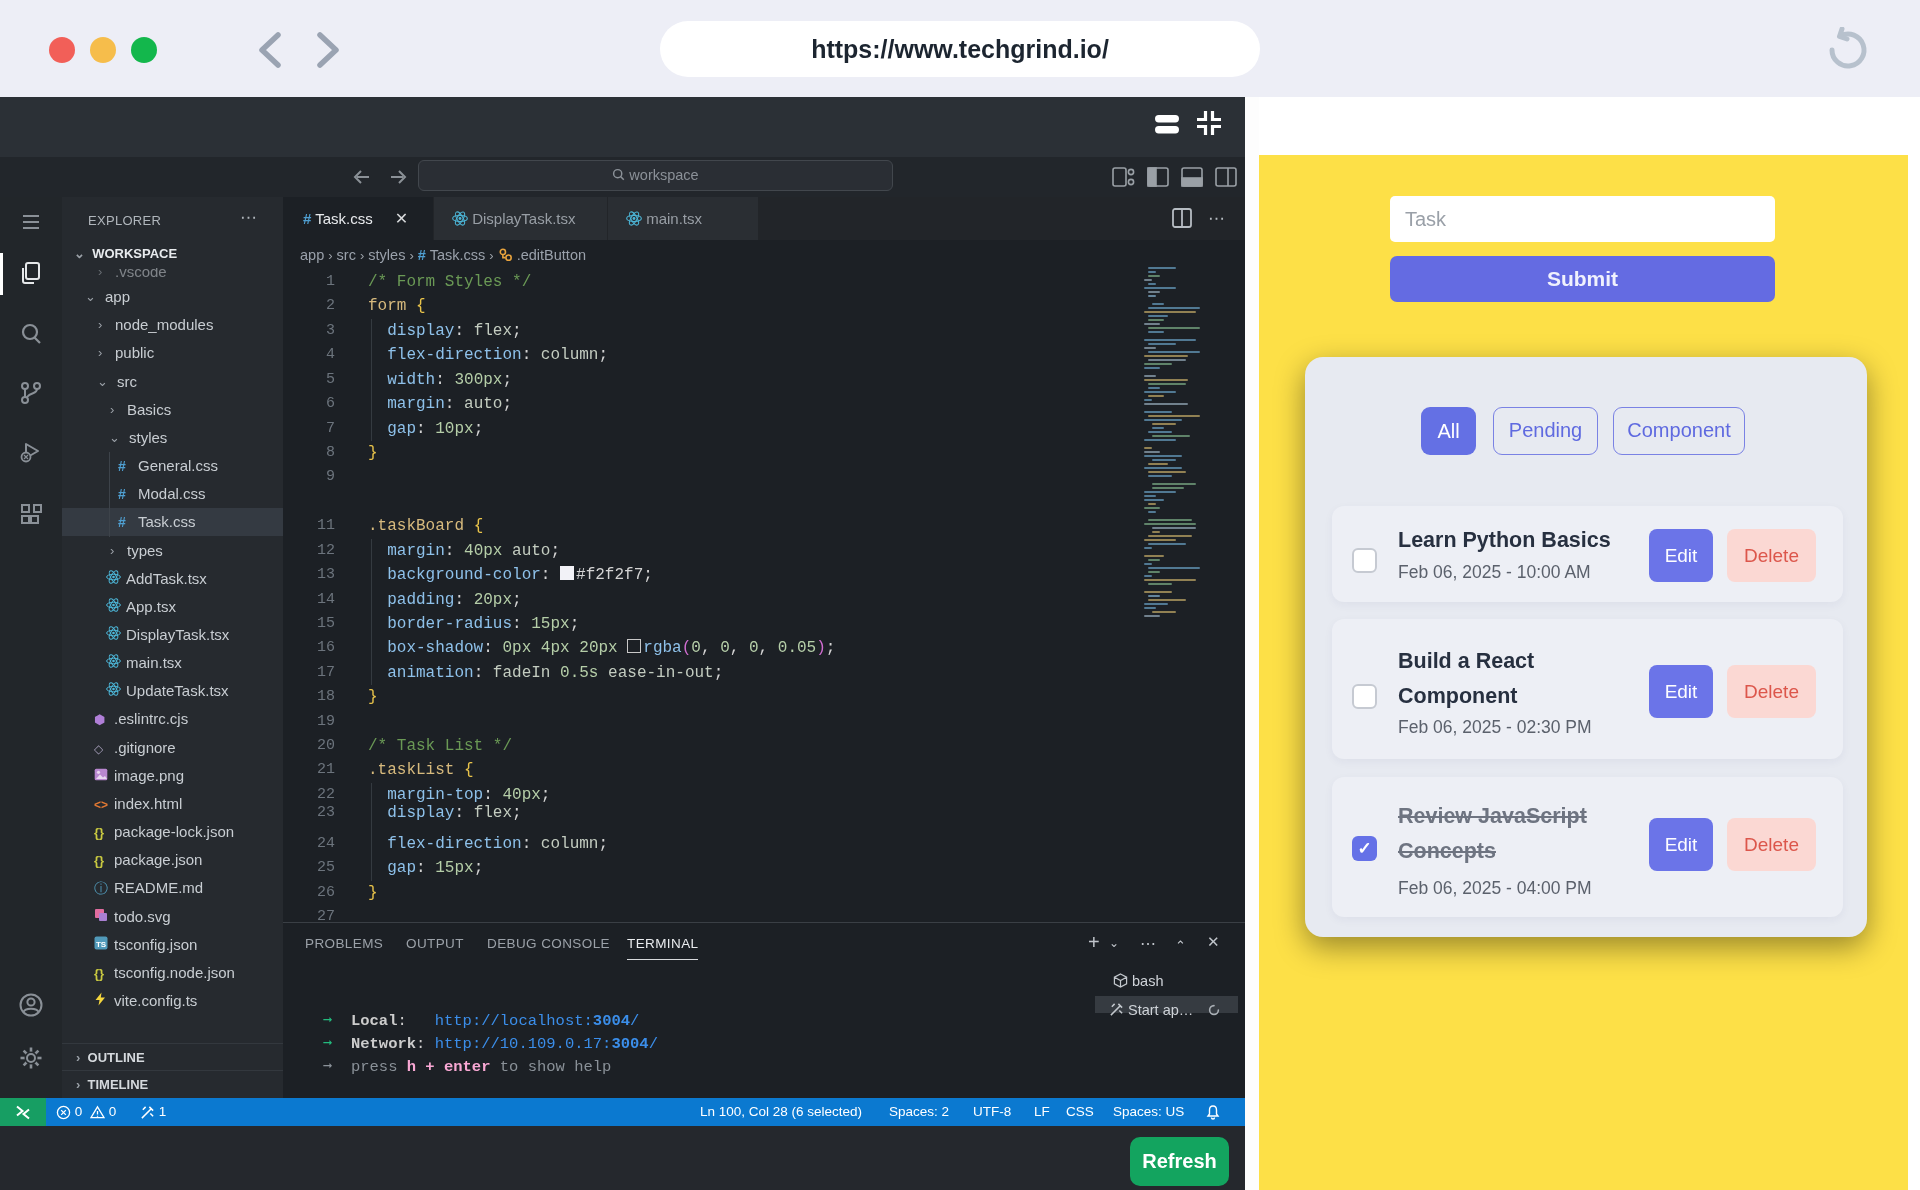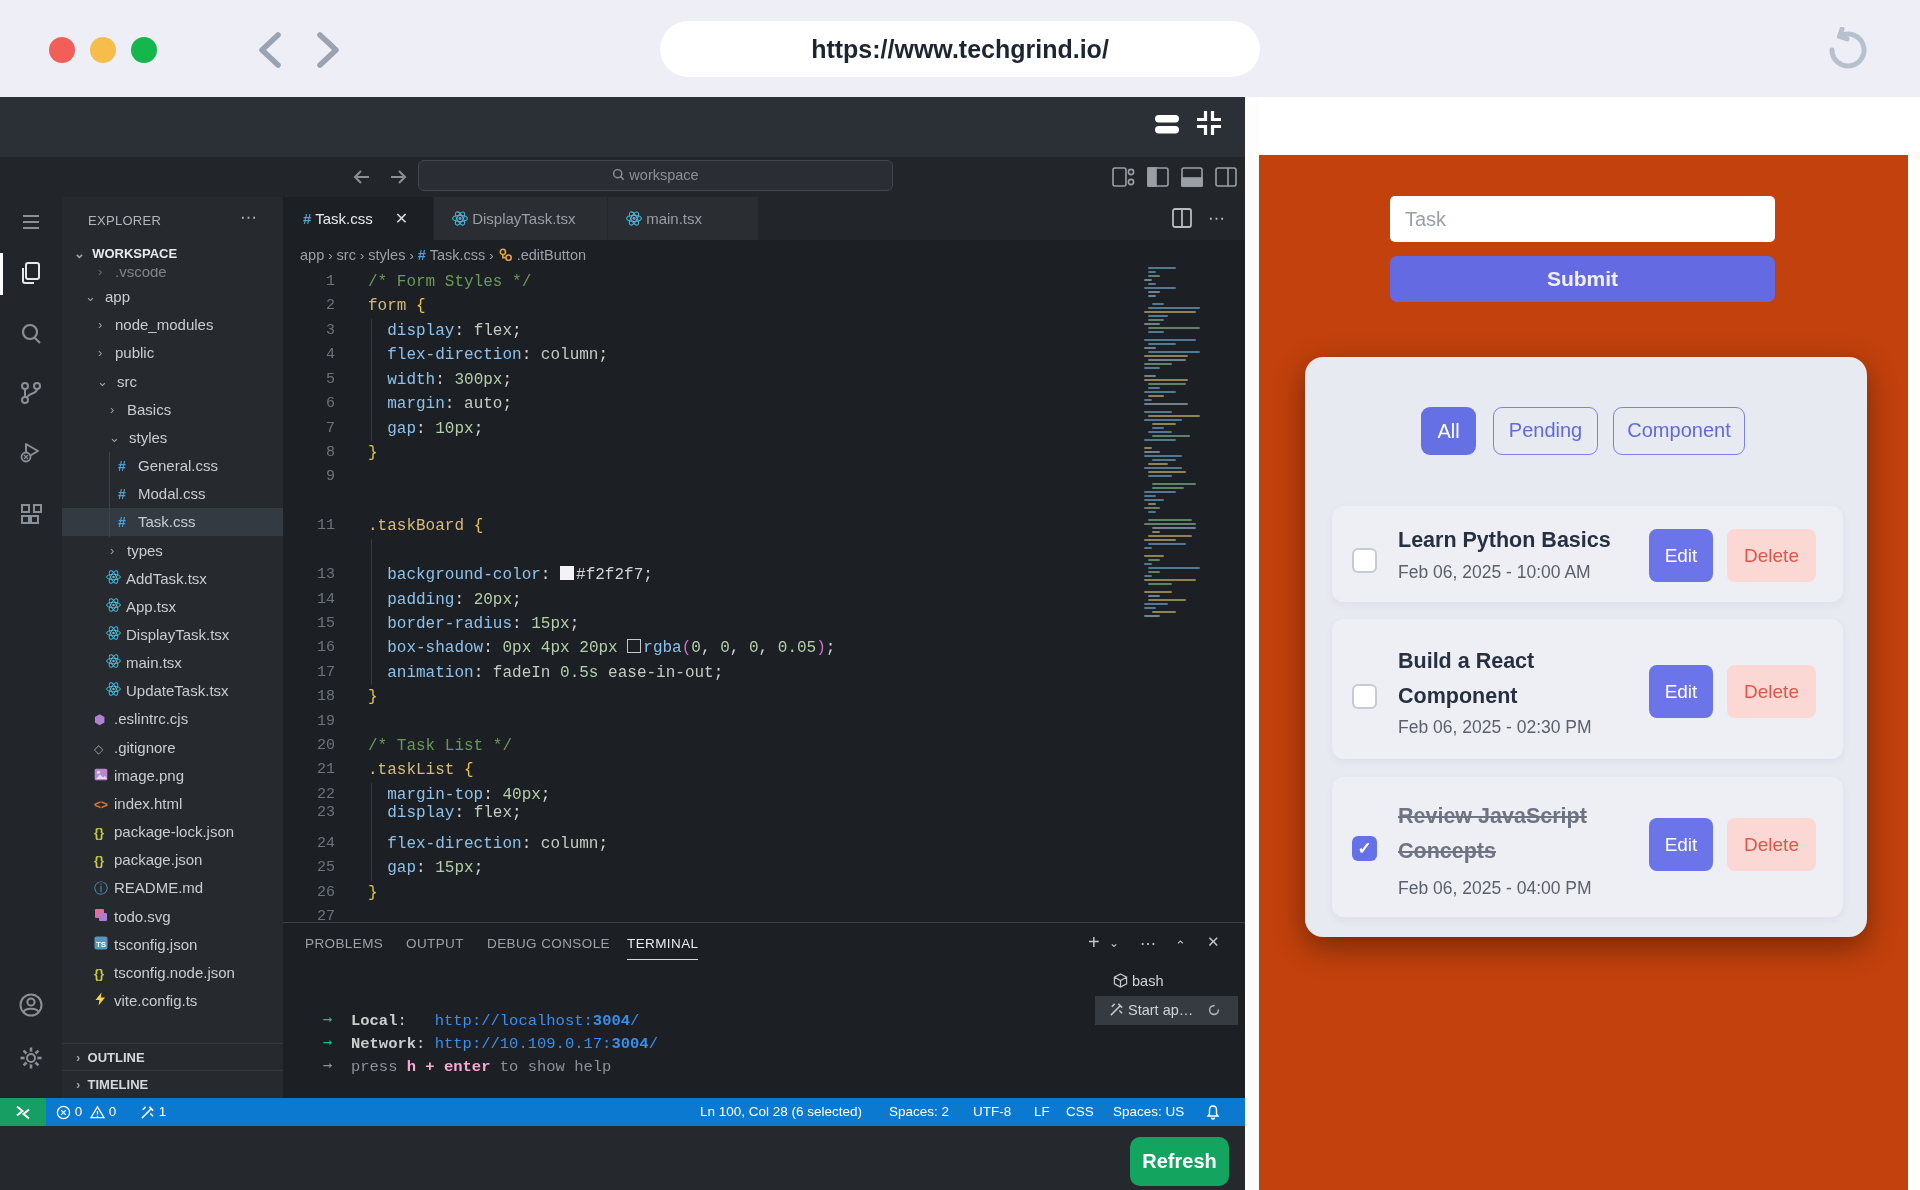--- a/index.html
+++ b/index.html
@@ -47,21 +47,21 @@
 #sbar{position:absolute;left:0;top:1001px;width:1245px;height:28px;background:#0b79d0;color:#fff;font-size:13.5px;line-height:28px}
 #bstrip{position:absolute;left:0;top:1029px;width:1245px;height:64px;background:#25282d}
 #refreshbtn{position:absolute;left:1130px;top:11px;width:99px;height:49px;background:#13a45f;border-radius:10px;
  color:#fff;font-weight:bold;font-size:20px;text-align:center;line-height:49px}
 
 #divider{position:absolute;left:1245px;top:97px;width:14px;height:1093px;background:#fdfdfd}
 #preview{position:absolute;left:1259px;top:97px;width:661px;height:1093px;background:#fff}
 #purlbar{position:absolute;left:0;top:0;width:661px;height:58px;background:#e9eaec;border-bottom:1px solid #c9cacc}
 #purlinput{position:absolute;left:41px;top:8px;width:588px;height:41px;background:#fff;border:1.5px solid #9c9c9c;border-radius:4px;
  font-size:16.9px;color:#3a3f45;line-height:38px;padding-left:10px;letter-spacing:.1px;white-space:nowrap;overflow:hidden}
-#pcontent{position:absolute;left:0;top:58px;width:649px;height:1035px;background:#c2410c}
+#pcontent{position:absolute;left:0;top:58px;width:649px;height:1035px;background:#fde047}
 #taskinput{position:absolute;left:131px;top:41px;width:385px;height:46px;background:#fff;border-radius:5px;
  font-size:20px;color:#9aa0a8;line-height:46px;padding-left:15px}
 #submitbtn{position:absolute;left:131px;top:101px;width:385px;height:46px;background:#646be2;border-radius:7px;
  font-size:21px;color:#f0f1fd;text-align:center;line-height:46px;font-weight:bold}
 #card{position:absolute;left:46px;top:202px;width:562px;height:580px;background:#e7eaf1;border-radius:18px;box-shadow:0 10px 30px rgba(0,0,0,.4)}
 .fbtn{position:absolute;top:50px;height:48px;border-radius:9px;font-size:20px;text-align:center}
 .trow{position:absolute;left:27px;width:511px;background:#edeff5;border-radius:12px;box-shadow:0 3px 10px rgba(30,40,90,.05)}
 .cb{position:absolute;left:20px;width:25px;height:25px;background:#fff;border:2px solid #c6cad2;border-radius:6px}
 .cbc{position:absolute;left:20px;width:25px;height:25px;background:#6571e7;border-radius:6px;color:#fff;font-size:17px;text-align:center;line-height:25px;font-weight:bold}
 .ttitle{position:absolute;left:66px;font-size:21.5px;font-weight:bold;color:#273040;line-height:35px}
@@ -364,20 +364,21 @@
 <div class="cl" style="top:0.0px"><span class="ln">1</span><span class="cc"><span class="cm">/* Form Styles */</span></span></div>
 <div class="cl" style="top:24.4px"><span class="ln">2</span><span class="cc"><span class="se">form</span> <span class="br">{</span></span></div>
 <div class="cl" style="top:48.8px"><span class="ln">3</span><span class="cc">  <span class="pr">display</span><span class="pu">:</span> <span class="kw">flex</span><span class="pu">;</span></span></div>
 <div class="cl" style="top:73.3px"><span class="ln">4</span><span class="cc">  <span class="pr">flex-direction</span><span class="pu">:</span> <span class="kw">column</span><span class="pu">;</span></span></div>
 <div class="cl" style="top:97.7px"><span class="ln">5</span><span class="cc">  <span class="pr">width</span><span class="pu">:</span> <span class="nu">300px</span><span class="pu">;</span></span></div>
 <div class="cl" style="top:122.1px"><span class="ln">6</span><span class="cc">  <span class="pr">margin</span><span class="pu">:</span> <span class="kw">auto</span><span class="pu">;</span></span></div>
 <div class="cl" style="top:146.5px"><span class="ln">7</span><span class="cc">  <span class="pr">gap</span><span class="pu">:</span> <span class="nu">10px</span><span class="pu">;</span></span></div>
 <div class="cl" style="top:170.9px"><span class="ln">8</span><span class="cc"><span class="br">}</span></span></div>
 <div class="cl" style="top:195.4px"><span class="ln">9</span><span class="cc"></span></div>
 <div class="cl" style="top:244.2px"><span class="ln">11</span><span class="cc"><span class="se">.taskBoard</span> <span class="br">{</span></span></div>
+<div class="cl" style="top:268.6px"><span class="ln">12</span><span class="cc">  <span class="pr">margin</span><span class="pu">:</span> <span class="nu">40px</span> <span class="kw">auto</span><span class="pu">;</span></span></div>
 <div class="cl" style="top:293.0px"><span class="ln">13</span><span class="cc">  <span class="pr">background-color</span><span class="pu">:</span> <span class="sw1"></span><span class="pu">#f2f2f7</span><span class="pu">;</span></span></div>
 <div class="cl" style="top:317.5px"><span class="ln">14</span><span class="cc">  <span class="pr">padding</span><span class="pu">:</span> <span class="nu">20px</span><span class="pu">;</span></span></div>
 <div class="cl" style="top:341.9px"><span class="ln">15</span><span class="cc">  <span class="pr">border-radius</span><span class="pu">:</span> <span class="nu">15px</span><span class="pu">;</span></span></div>
 <div class="cl" style="top:366.3px"><span class="ln">16</span><span class="cc">  <span class="pr">box-shadow</span><span class="pu">:</span> <span class="nu">0px</span> <span class="nu">4px</span> <span class="nu">20px</span> <span class="sw2"></span><span class="pr">rgba</span><span class="pk">(</span><span class="nu">0</span><span class="pu">,</span> <span class="nu">0</span><span class="pu">,</span> <span class="nu">0</span><span class="pu">,</span> <span class="nu">0.05</span><span class="pk">)</span><span class="pu">;</span></span></div>
 <div class="cl" style="top:390.7px"><span class="ln">17</span><span class="cc">  <span class="pr">animation</span><span class="pu">:</span> <span class="kw">fadeIn</span> <span class="nu">0.5s</span> <span class="kw">ease-in-out</span><span class="pu">;</span></span></div>
 <div class="cl" style="top:415.1px"><span class="ln">18</span><span class="cc"><span class="br">}</span></span></div>
 <div class="cl" style="top:439.6px"><span class="ln">19</span><span class="cc"></span></div>
 <div class="cl" style="top:464.0px"><span class="ln">20</span><span class="cc"><span class="cm">/* Task List */</span></span></div>
 <div class="cl" style="top:488.4px"><span class="ln">21</span><span class="cc"><span class="se">.taskList</span> <span class="br">{</span></span></div>
 <div class="cl" style="top:512.8px"><span class="ln">22</span><span class="cc">  <span class="pr">margin-top</span><span class="pu">:</span> <span class="nu">40px</span><span class="pu">;</span></span></div>
@@ -480,21 +481,21 @@
 <div class="ab" style="left:826px;top:13px;color:#c0c5cb;font-size:12px">⌄</div>
 <div class="ab" style="left:857px;top:11px;color:#c0c5cb;font-size:16px">⋯</div>
 <div class="ab" style="left:892px;top:15px;color:#c0c5cb;font-size:13px">⌃</div>
 <div class="ab" style="left:924px;top:10px;color:#c0c5cb;font-size:15px">✕</div>
 <div id="tcontent"><span class="tgr">➞</span>  <b>Local</b>:   <span class="tbl">http://localhost:<b>3004</b>/</span>
 <span class="tgr">➞</span>  <b>Network</b>: <span class="tbl">http://10.109.0.17:<b>3004</b>/</span>
 <span class="tdim">➞  press <b style="color:#f9a8d4">h + enter</b> to show help</span></div>
 <div class="ab" style="left:812px;top:44px;width:150px;height:28px;color:#cfd3d8;font-size:14.5px;line-height:28px"><svg width="15" height="15" viewBox="0 0 16 16" style="vertical-align:-2px;margin-left:18px">
             <path d="M8 1 L14.5 4.5 L14.5 11.5 L8 15 L1.5 11.5 L1.5 4.5 Z M1.5 4.5 L8 8 L14.5 4.5 M8 8 L8 15" fill="none" stroke="#c3c8cd" stroke-width="1.3"></path>
           </svg> bash</div>
-<div class="ab" style="left:812px;top:73px;width:143px;height:29px;background:#363b41;color:#cfd3d8;font-size:14.5px;line-height:29px"><svg width="15" height="15" viewBox="0 0 16 16" style="vertical-align:-2px;margin-left:14px">
+<div class="ab" style="left:812px;top:73px;width:143px;height:17px;background:#363b41;color:#cfd3d8;font-size:14.5px;line-height:29px"><svg width="15" height="15" viewBox="0 0 16 16" style="vertical-align:-2px;margin-left:14px">
             <path d="M2 14 L8 8 M6 10 L12 4 M10 2 L14 6 M11 9 L14 12 M3 5 L6 2" stroke="#c3c8cd" stroke-width="1.6" fill="none"></path>
           </svg> Start ap…<svg width="14" height="14" viewBox="0 0 16 16" style="vertical-align:-2px;margin-left:14px">
             <path d="M13 8 A5 5 0 1 1 8 3" fill="none" stroke="#aab0b6" stroke-width="1.8" stroke-linecap="round"></path>
           </svg></div>
 </div>
 </div>
 <div id="sbar">
 <div class="ab" style="left:0;top:0;width:46px;height:28px;background:#179e63;text-align:center"><svg width="18" height="16" viewBox="0 0 18 16" style="vertical-align:-2px;margin-top:6px">
           <path d="M3 2.5 L8.5 7 L3 11.5" stroke="#fff" stroke-width="2" fill="none"></path>
           <path d="M15 5.5 L9.5 10 L15 14.5" stroke="#fff" stroke-width="2" fill="none"></path>

